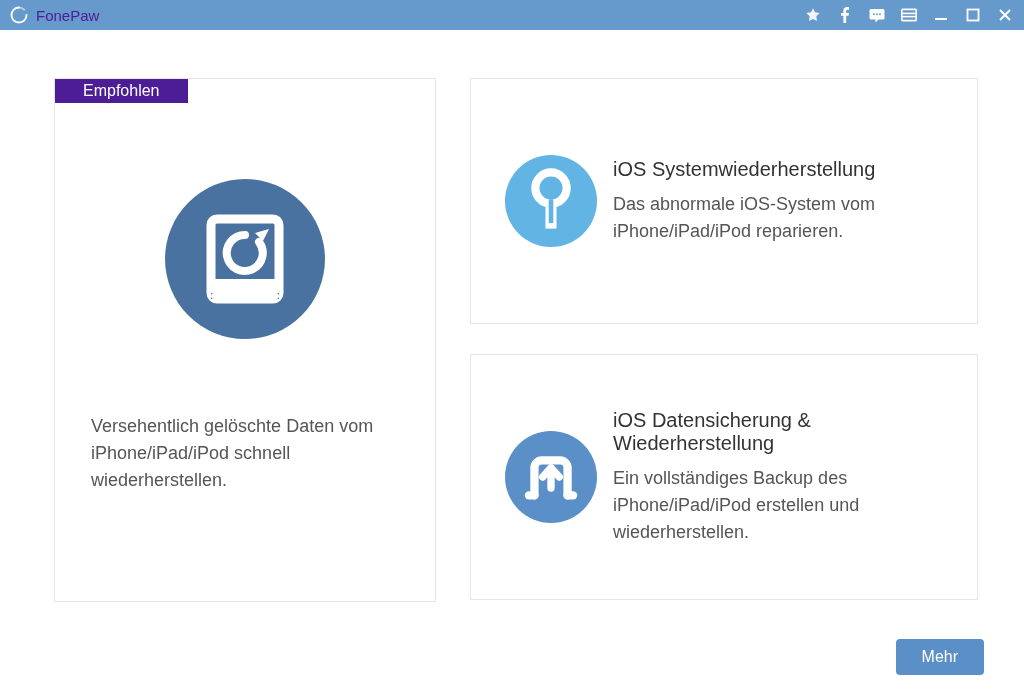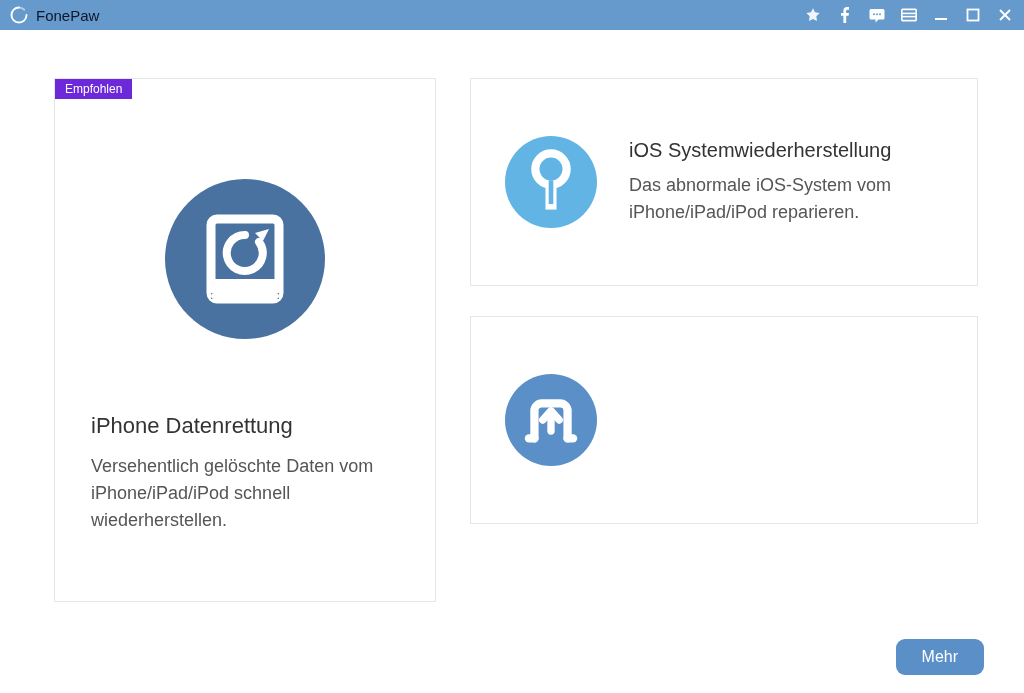--- a/index.html
+++ b/index.html
@@ -10,21 +10,21 @@
   background: #ffffff;
   overflow: hidden;
 }
 .titlebar {
   height: 30px;
   background: #6699cc;
   display: flex;
   align-items: center;
   justify-content: space-between;
   padding: 8px 10px;
-  color: #0f172a;
+  color: #4c1d95;
 }
 .titlebar-left {
   display: flex;
   align-items: center;
   gap: 8px;
 }
 .logo-icon {
   width: 18px;
   height: 18px;
   display: flex;
@@ -61,24 +61,24 @@
   height: 524px;
   border: 1px solid #e6e6e6;
   position: relative;
   background: #ffffff;
   cursor: pointer;
 }
 .badge {
   position: absolute;
   top: 0;
   left: 0;
-  background: #6d28d9;
+  background: #4c1d95;
   color: #ffffff;
-  font-size: 12px;
-  padding: 3px 10px;
+  font-size: 16px;
+  padding: 3px 28px;
 }
 .card-left-body {
   display: flex;
   flex-direction: column;
   align-items: flex-start;
   padding: 40px 36px 30px;
 }
 .big-icon {
   align-self: center;
   margin-top: 60px;
@@ -95,27 +95,27 @@
   color: #555555;
   line-height: 1.5;
 }
 .right-col {
   display: flex;
   flex-direction: column;
   gap: 30px;
   width: 508px;
 }
 .card-right {
-  height: 208px;
+  height: 246px;
   border: 1px solid #e6e6e6;
   background: #ffffff;
   display: flex;
   align-items: center;
   padding: 0 30px;
-  gap: 28px;
+  gap: 12px;
   cursor: pointer;
 }
 .small-icon-wrap {
   width: 100px;
   flex-shrink: 0;
   display: flex;
   align-items: center;
   justify-content: center;
 }
 .card-right-text {
@@ -132,21 +132,21 @@
   color: #555555;
   line-height: 1.5;
 }
 .more-btn {
   position: absolute;
   right: 40px;
   bottom: 18px;
   background: #5a8fc7;
   color: #ffffff;
   border: none;
-  border-radius: 9px;
+  border-radius: 4px;
   padding: 9px 26px;
   font-size: 16px;
   cursor: pointer;
 }
 </style>
 </head>
 <body>
 
 <div class="titlebar">
   <div class="titlebar-left">
@@ -212,21 +212,20 @@
         <svg width="160" height="160" viewBox="0 0 160 160">
           <circle cx="80" cy="80" r="80" fill="#4a72a0"></circle>
           <rect x="46" y="40" width="68" height="80" rx="6" fill="none" stroke="#ffffff" stroke-width="9"></rect>
           <rect x="46" y="100" width="68" height="20" rx="0" fill="#ffffff"></rect>
           <rect x="46" y="114" width="68" height="6" rx="0" fill="#4a72a0"></rect>
           <rect x="46" y="114" width="68" height="6" rx="3" fill="#ffffff"></rect>
           <path d="M80 56 a18 18 0 1 0 14 7" fill="none" stroke="#ffffff" stroke-width="8" stroke-linecap="round"></path>
           <path d="M90 54 l8 8 l6 -12 z" fill="#ffffff"></path>
         </svg>
       </div>
-      <div class="card-left-title">iPhone Datenrettung</div>
       <div class="card-left-desc">Versehentlich gelöschte Daten vom iPhone/iPad/iPod schnell wiederherstellen.</div>
     </div>
   </div>
 
   <div class="right-col">
 
     <div class="card-right">
       <div class="small-icon-wrap">
         <svg width="92" height="92" viewBox="0 0 100 100">
           <circle cx="50" cy="50" r="50" fill="#61b4e4"></circle>
@@ -246,19 +245,23 @@
       <div class="small-icon-wrap">
         <svg width="92" height="92" viewBox="0 0 100 100">
           <circle cx="50" cy="50" r="50" fill="#5a8fc7"></circle>
           <path d="M32 70 V40 a8 8 0 0 1 8-8 h20 a8 8 0 0 1 8 8 v30" fill="none" stroke="#ffffff" stroke-width="9" stroke-linecap="round"></path>
           <path d="M32 70 h-6" stroke="#ffffff" stroke-width="9" stroke-linecap="round"></path>
           <path d="M68 70 h6" stroke="#ffffff" stroke-width="9" stroke-linecap="round"></path>
           <path d="M50 62 V42" stroke="#ffffff" stroke-width="8" stroke-linecap="round"></path>
           <path d="M41 50 L50 40 L59 50" fill="none" stroke="#ffffff" stroke-width="8" stroke-linecap="round" stroke-linejoin="round"></path>
         </svg>
       </div>
+      <div class="card-right-text">
+        <div class="card-right-title">iOS Datensicherung &amp; Wiederherstellung</div>
+        <div class="card-right-desc">Ein vollständiges Backup des iPhone/iPad/iPod erstellen und wiederherstellen.</div>
+      </div>
     </div>
 
   </div>
 
   <button class="more-btn">Mehr</button>
 
 </div>
 
 </body></html>

